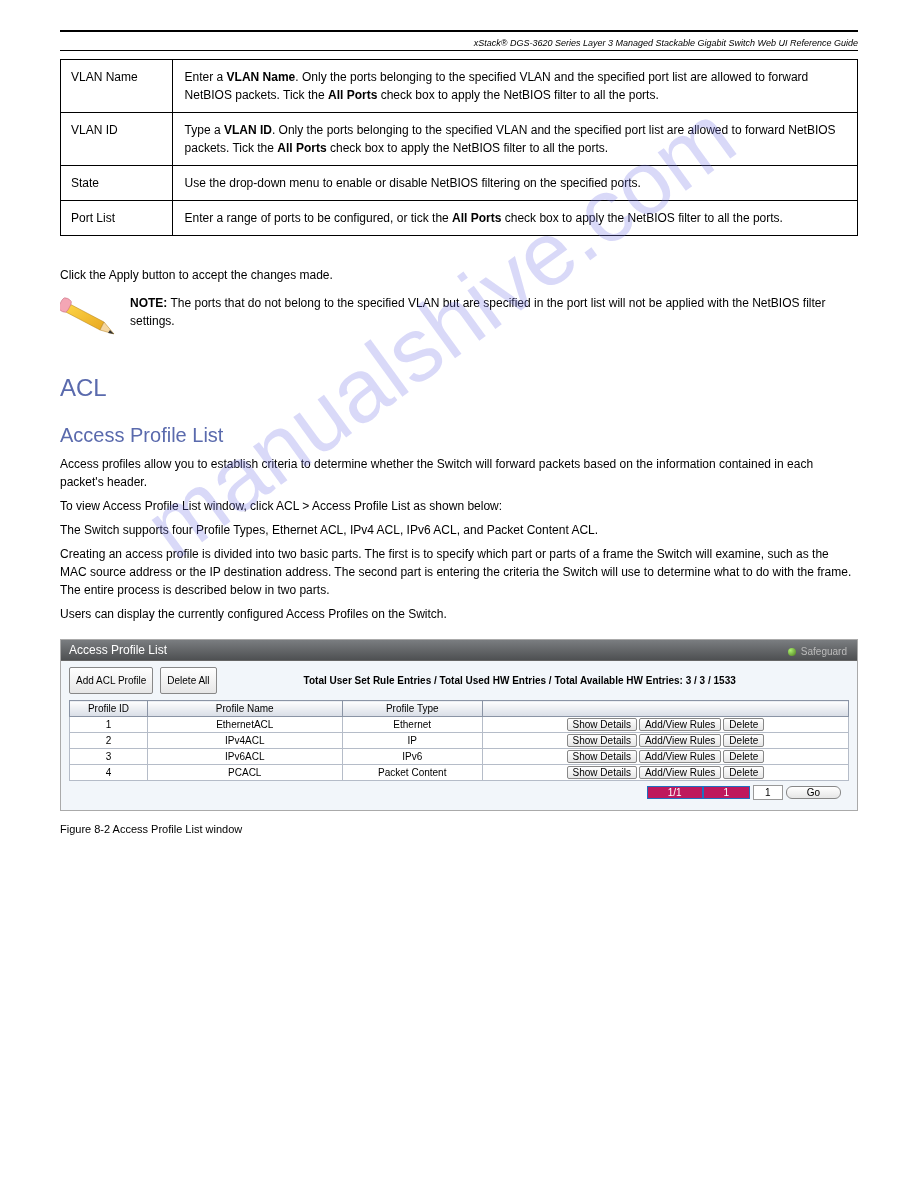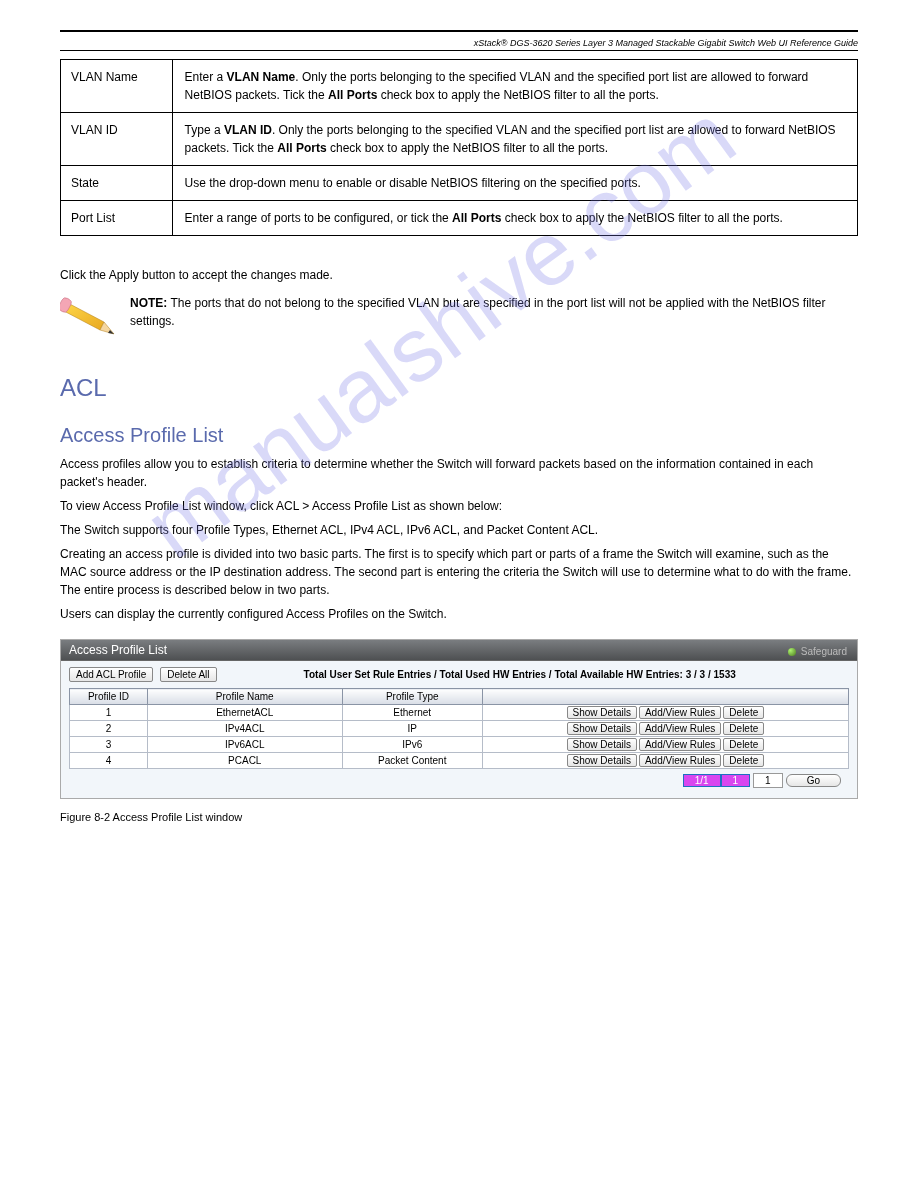--- a/index.html
+++ b/index.html
@@ -115,21 +115,21 @@
     vertical-align: middle;
     margin-right: 2px;
   }
   .app-toolbar {
     padding: 6px 8px 4px 8px;
   }
   .wbtn {
     display: inline-block;
     border: 1px solid #888;
     background: linear-gradient(#fff, #e6e6e6);
-    padding: 1px 6px;
+    padding: 7px 6px;
     font-size: 10px;
     border-radius: 2px;
     cursor: pointer;
     margin-right: 4px;
   }
   .summary-text {
     display: inline-block;
     font-size: 10px;
     font-weight: bold;
     margin-left: 80px;
@@ -167,23 +167,23 @@
     cursor: pointer;
     margin: 0 1px;
   }
   .pager {
     text-align: right;
     padding: 4px 8px 6px 8px;
     font-size: 10px;
   }
   .pager .pg {
     display: inline-block;
-    background: #d946ef;
+    background: #be185d;
     color: #fff;
-    padding: 0 11px;
+    padding: 0 20px;
     border: 1px solid #1f6fc0;
     margin: 0;
   }
   .pager .pgin {
     width: 24px;
     border: 1px solid #999;
     font-size: 10px;
     text-align: center;
   }
   .pager .gbtn {

